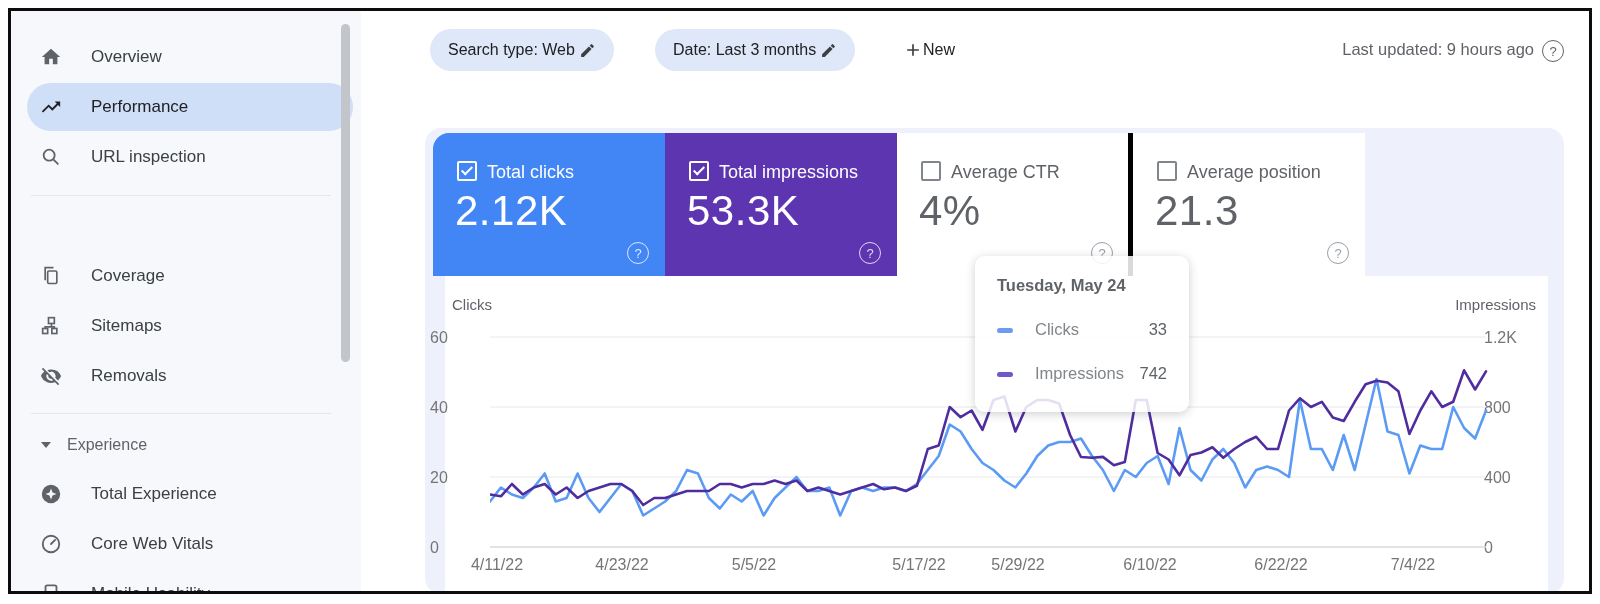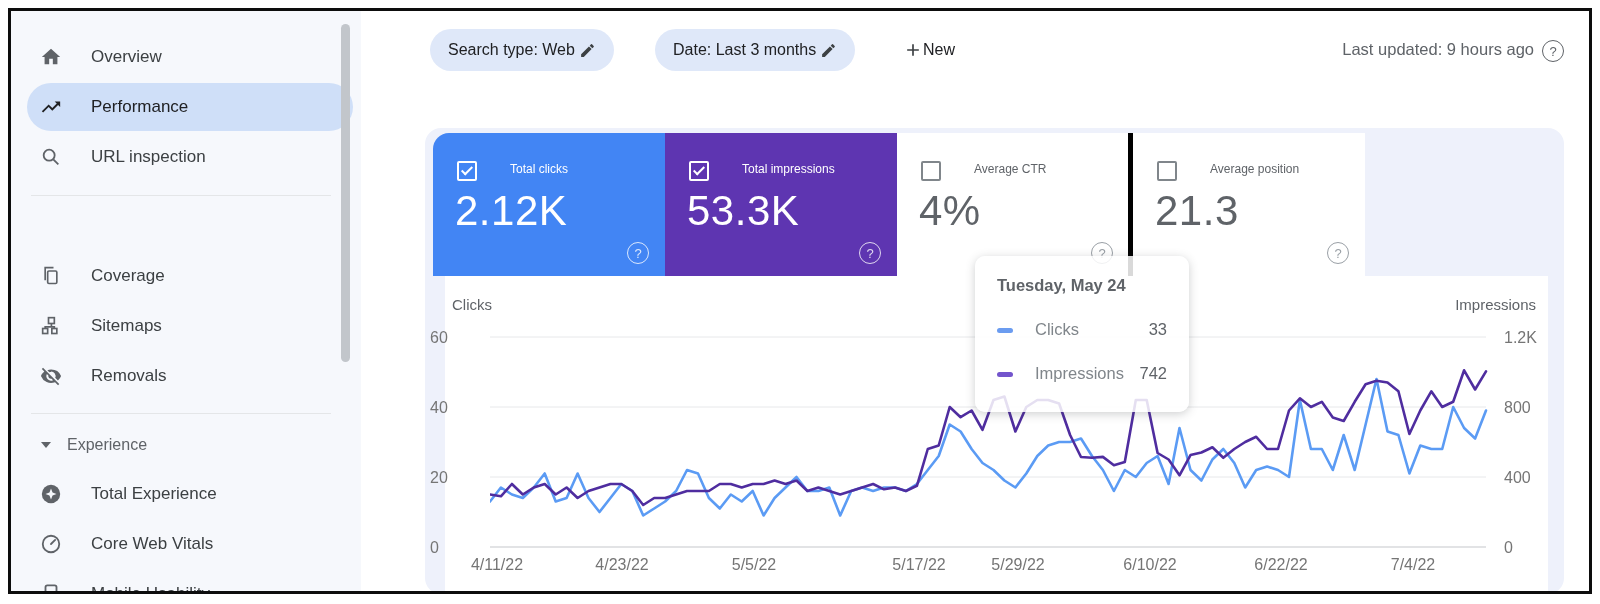--- a/index.html
+++ b/index.html
@@ -27,41 +27,41 @@
   #last-updated{position:absolute;top:40px;right:66px;font-size:16.5px;color:#5f6368;}
   .help{display:inline-block;width:20px;height:20px;border:1.5px solid currentColor;border-radius:50%;position:relative;color:#5f6368;}
   .help::after{content:"?";position:absolute;left:0;top:0;width:100%;height:100%;display:flex;align-items:center;justify-content:center;font-size:13px;}
   #topbar-help{position:absolute;top:40px;right:36px;}
 
   
   #panel{position:absolute;left:425px;top:128px;width:1139px;height:466px;background:#eef1fb;border-radius:16px;}
   .card{position:absolute;top:133px;width:232px;height:143px;cursor:pointer;}
   .card .cb{position:absolute;left:24px;top:28px;width:16px;height:16px;border:2px solid;border-radius:2px;}
   .card .cb.checked::after{content:"";position:absolute;left:5px;top:1px;width:4px;height:9px;border:solid #fff;border-width:0 2px 2px 0;transform:rotate(45deg);}
-  .card .clabel{position:absolute;left:54px;top:29px;font-size:12px;margin-left:23px;}
+  .card .clabel{position:absolute;left:54px;top:29px;font-size:18px;}
   .card .cvalue{position:absolute;left:22px;top:54px;font-size:42px;font-weight:400;letter-spacing:.5px;}
   .card .help{position:absolute;right:16px;bottom:12px;}
   #card-clicks{left:433px;background:#4285f4;border-top-left-radius:16px;}
   #card-impressions{left:665px;background:#5e35b1;}
   #card-ctr{left:897px;background:#fff;}
   #card-position{left:1128px;background:#fff;border-left:5px solid #000000;}
   .card.dark .cb{border-color:#fff;}
   .card.dark .clabel,.card.dark .cvalue{color:#fff;}
   .card.dark .help{color:rgba(255,255,255,.8);}
   .card.light .cb{border-color:#80868b;}
   .card.light .clabel{color:#5f6368;}
   .card.light .cvalue{color:#5f6368;}
   .card.light .help{color:#9aa0a6;}
 
   
   #chart-card{position:absolute;left:445px;top:276px;width:1103px;height:316px;background:#fff;}
   .axis-caption{position:absolute;font-size:15px;color:#5f6368;}
   .tick{position:absolute;font-size:16px;color:#757575;}
   .tick.left{width:46px;text-align:left;left:430px;}
-  .tick.right{left:1484px;text-align:left;margin-left:20px;}
+  .tick.right{left:1484px;text-align:left;}
   .xlabel{position:absolute;top:556px;width:90px;text-align:center;font-size:16px;color:#757575;}
   #chart-svg{position:absolute;left:490px;top:330px;z-index:1;}
 
   
   #tooltip{position:absolute;left:975px;top:256px;width:214px;height:156px;background:rgba(255,255,255,.85);
     border-radius:10px;box-shadow:0 2px 10px rgba(60,64,67,.25);z-index:5;}
   #tooltip .tt-title{position:absolute;left:22px;top:20px;font-size:16.5px;font-weight:700;color:#5f6368;}
   .tt-row{position:absolute;left:0;width:100%;height:20px;}
   .tt-swatch{position:absolute;left:22px;top:8px;width:16px;height:5px;border-radius:2.5px;}
   .tt-label{position:absolute;left:60px;top:0;font-size:16.5px;color:#80868b;}

